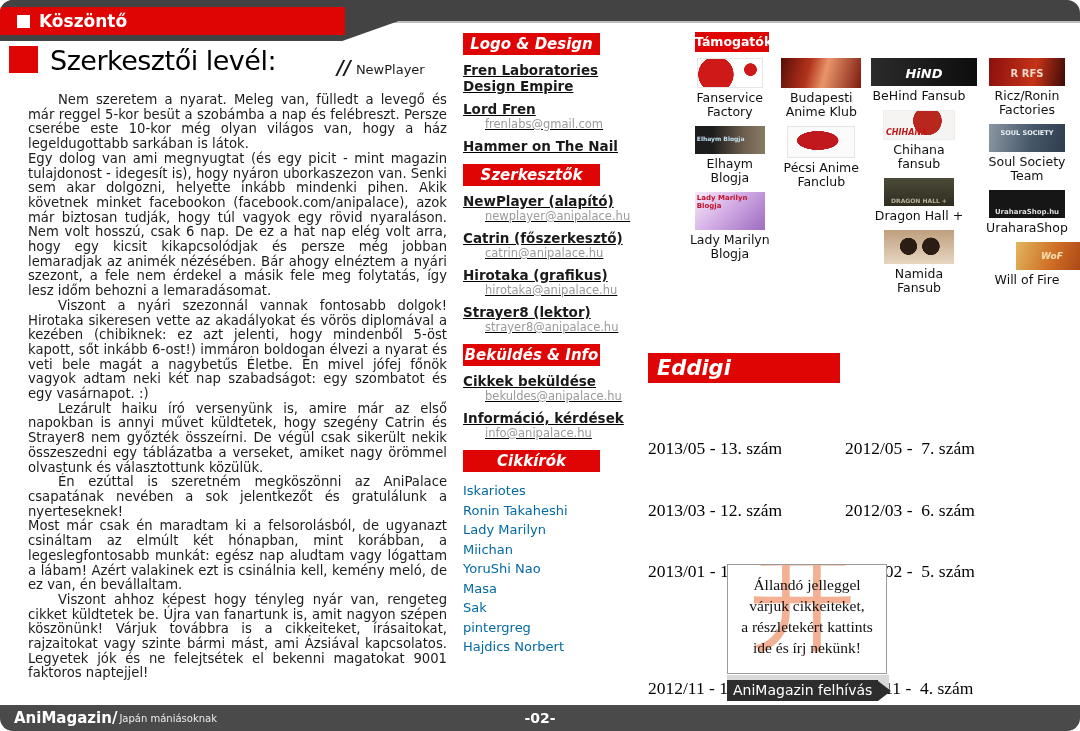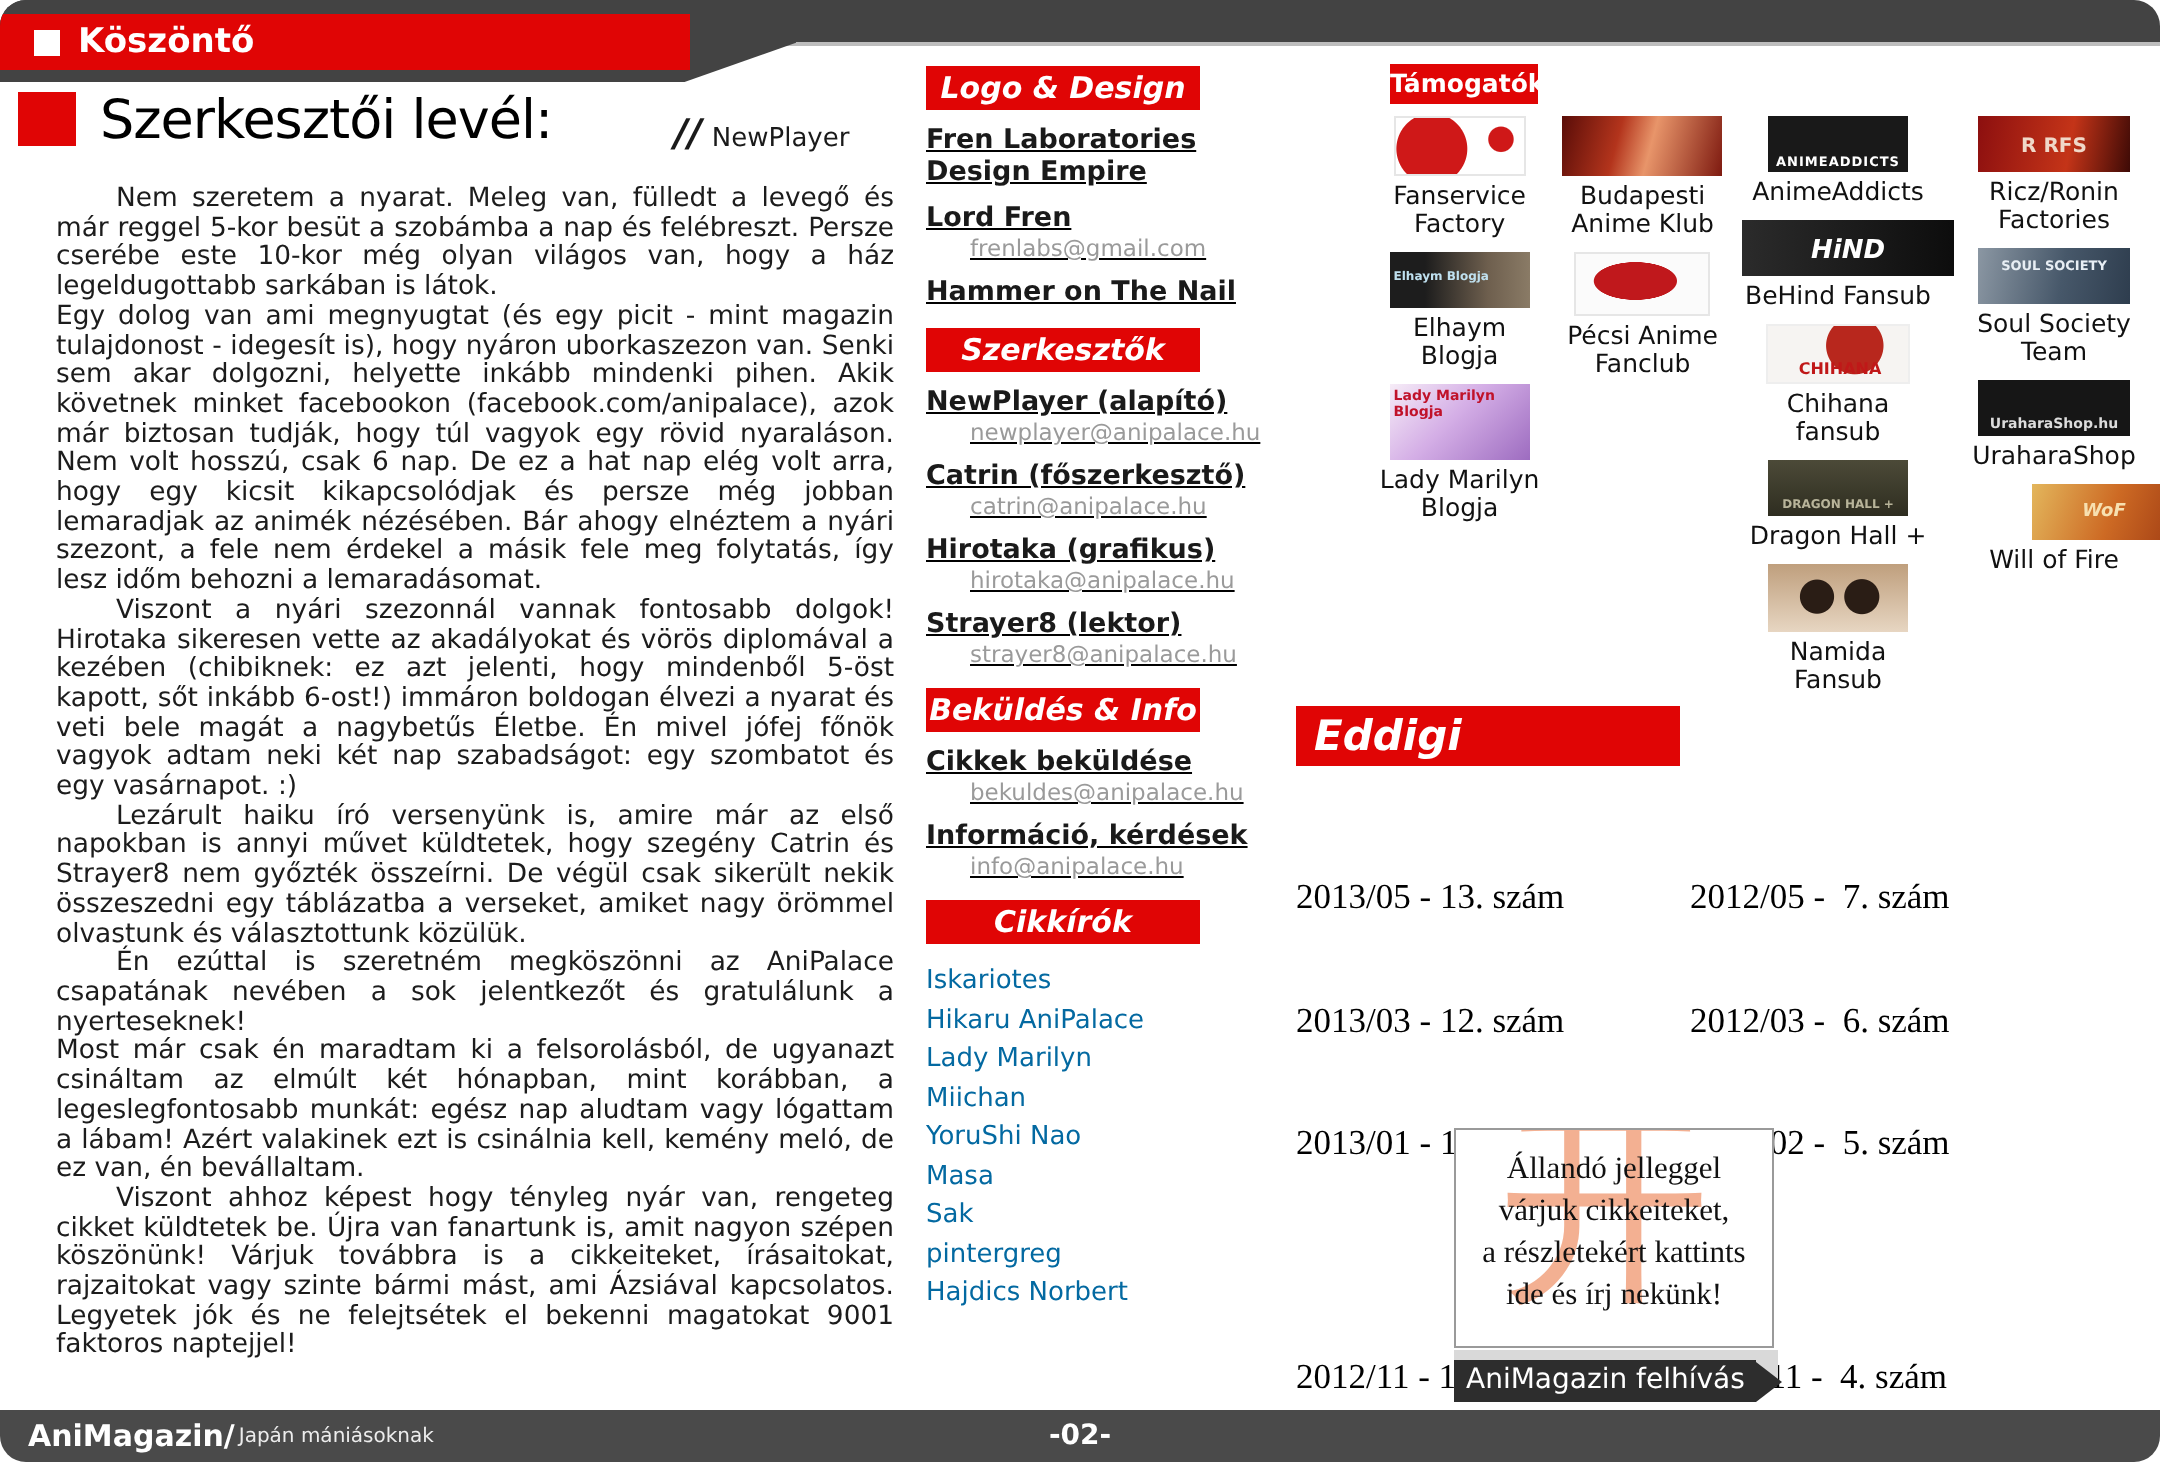--- a/index.html
+++ b/index.html
@@ -59,21 +59,21 @@
   .b-ladymarilyn{height:38px;background:linear-gradient(135deg,#f6ecf7,#d4aee6 45%,#9d6cc0);}
   .b-ladymarilyn .cap{color:#c0122a;font-size:7px;text-align:left;padding-left:2px;bottom:auto;top:3px;}
   .b-budapesti{width:80px;height:30px;background:linear-gradient(105deg,#5a0d08 0%,#b3341c 35%,#e8956a 55%,#7e1a10 100%);}
   .b-pecsi{width:66px;height:30px;background:
       radial-gradient(ellipse at 45% 45%, #c0181c 0 40%, transparent 41%),#fbfbfb;border:1px solid #e6e6e6;}
   .b-animeaddicts{background:#191919;}
   .b-animeaddicts .cap{color:#fff;font-size:6.5px;letter-spacing:.5px;}
   .b-behind{background:linear-gradient(90deg,#2b2b2b,#0d0d0d);padding-left:36px;}
   .b-behind .cap{color:#fff;font-size:13px;font-style:italic;bottom:5px;}
   .b-chihana{background:radial-gradient(circle at 62% 35%, #b8271d 0 30%, transparent 31%),#f6f4f2;border:1px solid #eee;}
-  .b-chihana .cap{color:#c01818;font-size:8px;text-align:center;padding-left:2px;}
+  .b-chihana .cap{color:#c01818;font-size:8px;font-style:italic;text-align:left;padding-left:2px;}
   .b-dragonhall{background:linear-gradient(#4c4a38,#2e2d20);}
   .b-dragonhall .cap{color:#b8b49a;font-size:6px;}
   .b-namida{height:34px;background:
       radial-gradient(circle at 35% 48%, #2a1d15 0 17%, transparent 18%),
       radial-gradient(circle at 67% 48%, #2a1d15 0 17%, transparent 18%),
       linear-gradient(#bf9f7d,#e7d6c2);}
   .b-ricz{width:76px;background:linear-gradient(100deg,#8c0f0f,#c43418 60%,#3d0a06);}
   .b-ricz .cap{color:#f0d8c8;font-size:10px;bottom:7px;}
   .b-soulsociety{width:76px;background:linear-gradient(100deg,#8b97a3,#47586a 55%,#2e3d4e);}
   .b-soulsociety .cap{color:#e8eef4;font-size:6.5px;bottom:auto;top:6px;}
@@ -176,21 +176,21 @@
       <div class="em">bekuldes@anipalace.hu</div>
     </div>
     <div class="entry">
       <div class="nm">Információ, kérdések</div>
       <div class="em">info@anipalace.hu</div>
     </div>
 
     <div class="red-head later">Cikkírók</div>
     <div class="writers">
       <div class="writer">Iskariotes</div>
-      <div class="writer">Hikaru AniPalace</div>
+      <div class="writer">Ronin Takaheshi</div>
       <div class="writer">Lady Marilyn</div>
       <div class="writer">Miichan</div>
       <div class="writer">YoruShi Nao</div>
       <div class="writer">Masa</div>
       <div class="writer">Sak</div>
       <div class="writer">pintergreg</div>
       <div class="writer">Hajdics Norbert</div>
     </div>
   </div>
 
@@ -219,26 +219,20 @@
         <div class="sup-banner b-budapesti"></div>
         <div class="sup-label">Budapesti Anime Klub</div>
       </div>
       <div class="sup-item">
         <div class="sup-banner b-pecsi"></div>
         <div class="sup-label">Pécsi Anime Fanclub</div>
       </div>
     </div>
     <div class="sup-col c3">
       <div class="sup-item">
-        <div class="sup-banner b-animeaddicts">
-          <span class="cap">ANIMEADDICTS</span>
-        </div>
-        <div class="sup-label">AnimeAddicts</div>
-      </div>
-      <div class="sup-item">
         <div class="sup-banner b-behind">
           <span class="cap">HiND</span>
         </div>
         <div class="sup-label">BeHind Fansub</div>
       </div>
       <div class="sup-item">
         <div class="sup-banner b-chihana">
           <span class="cap">CHIHANA</span>
         </div>
         <div class="sup-label">Chihana fansub</div>

